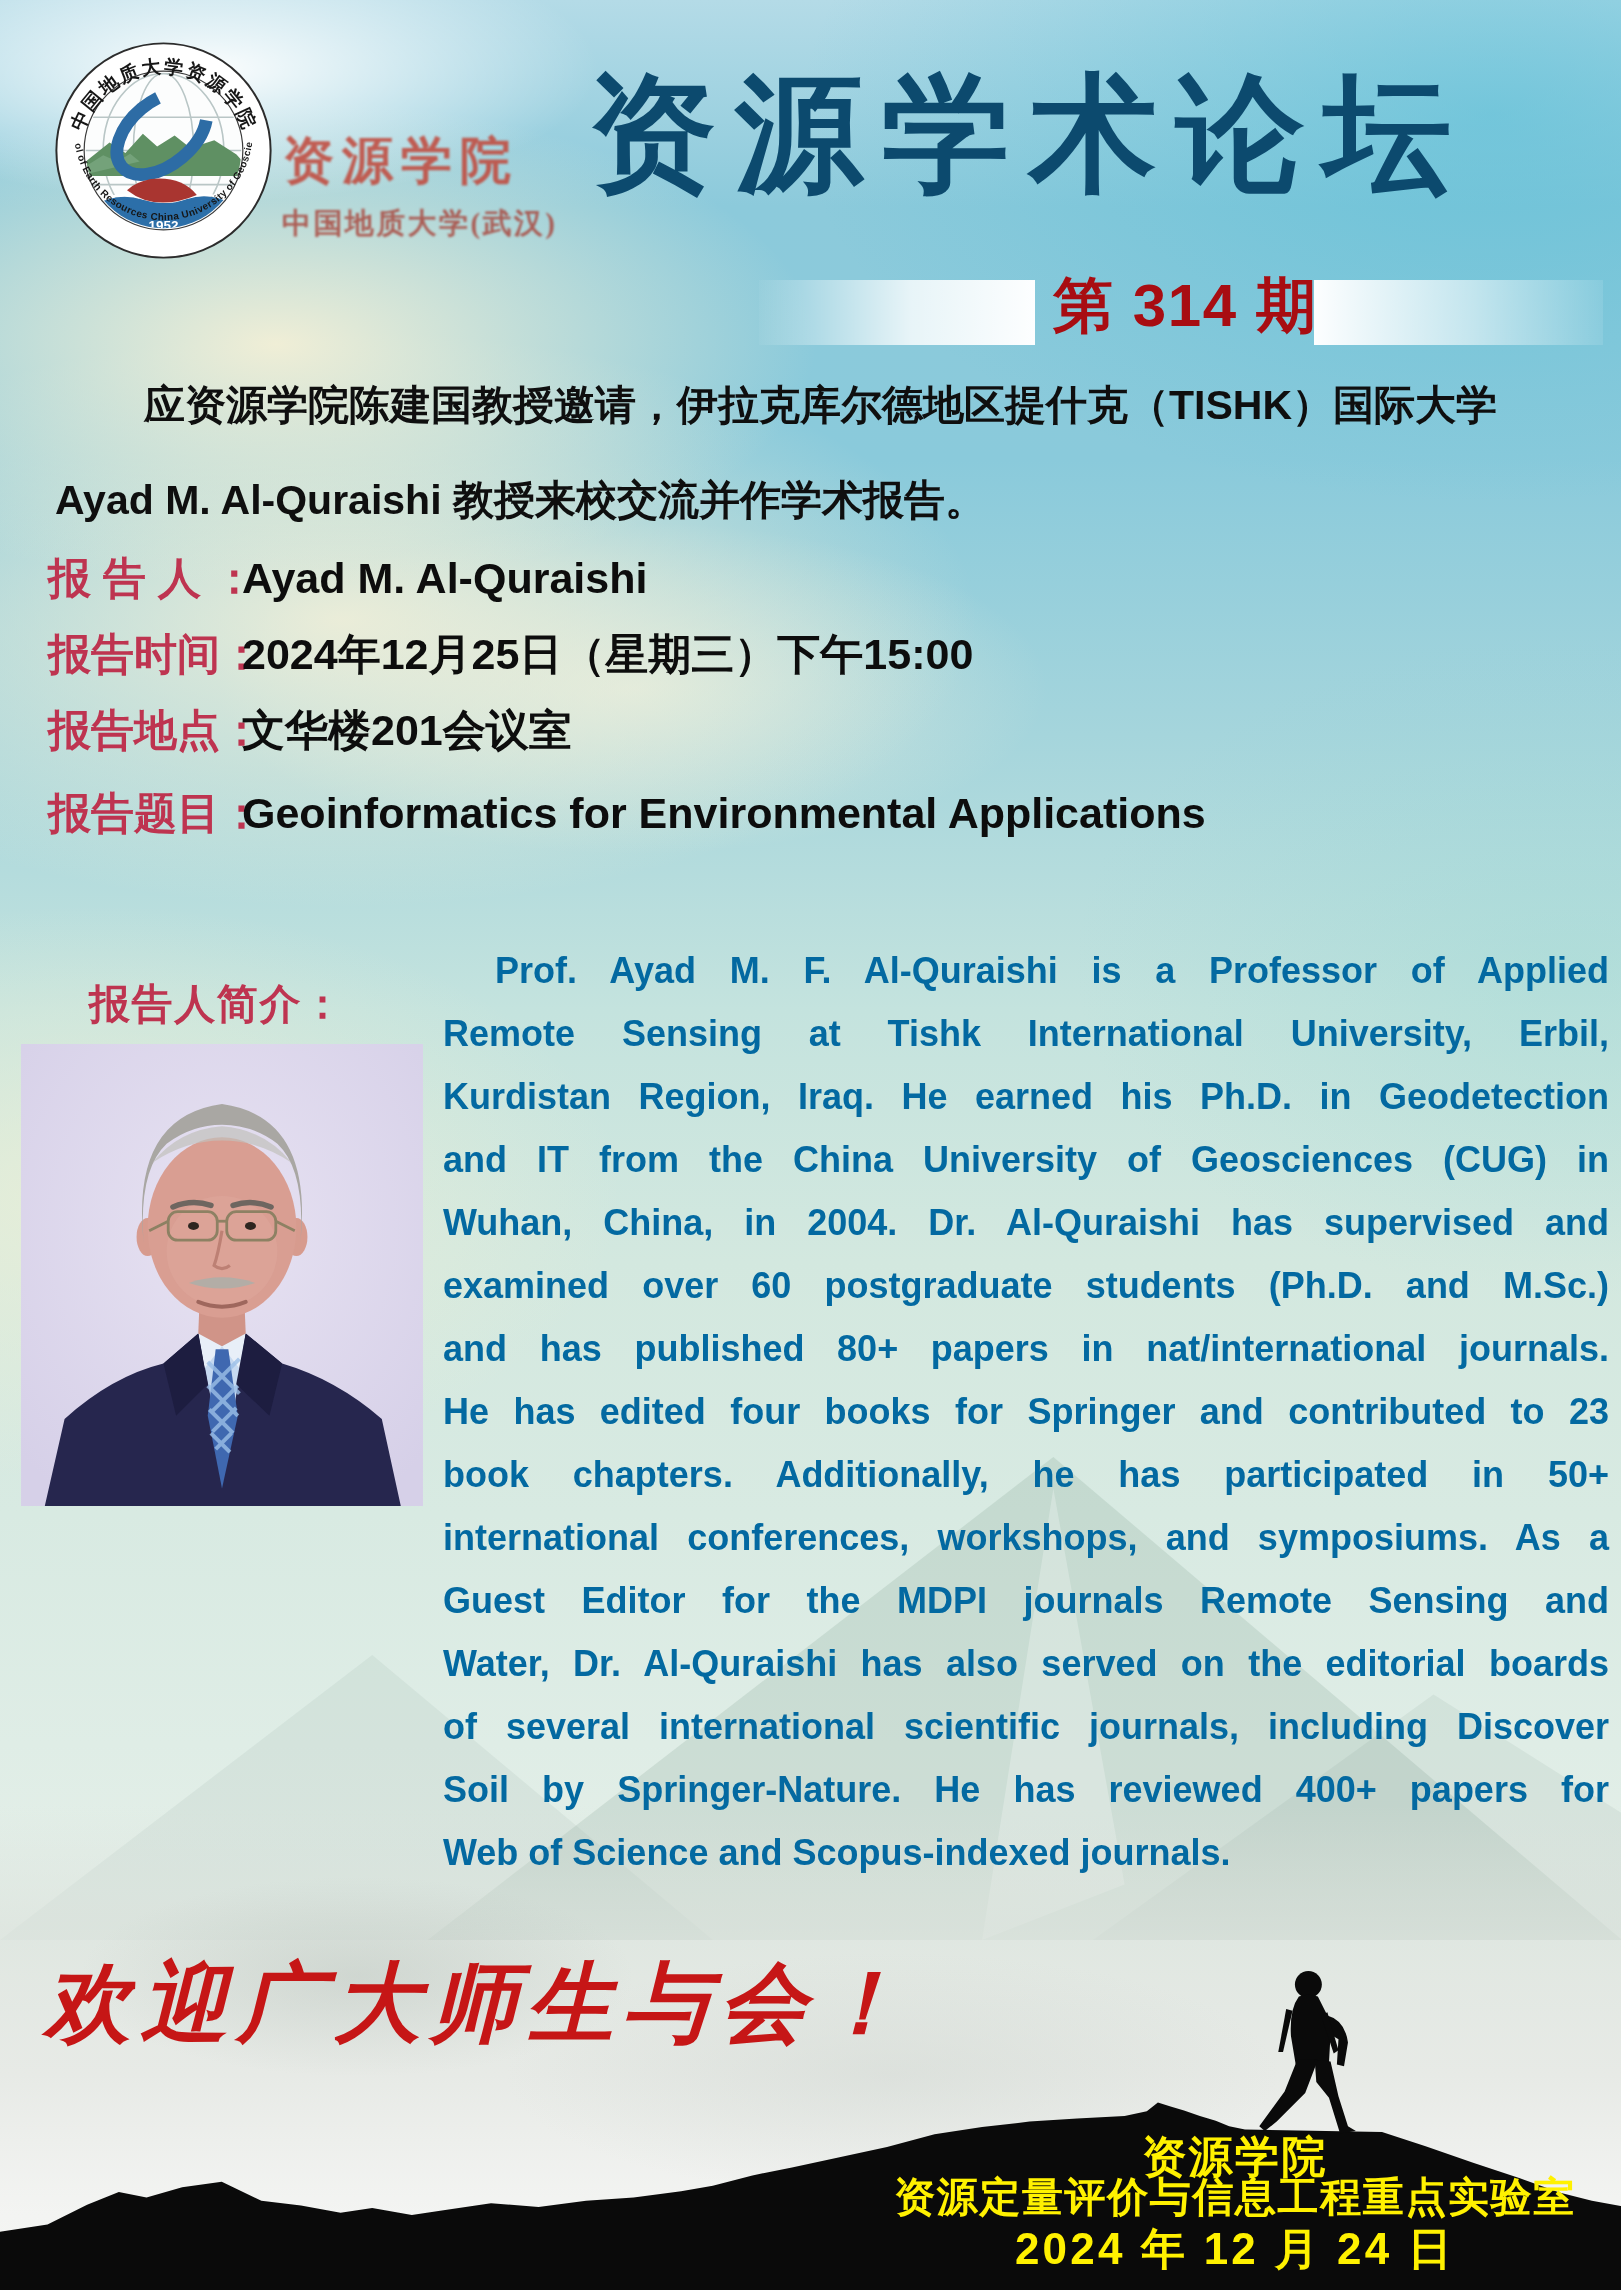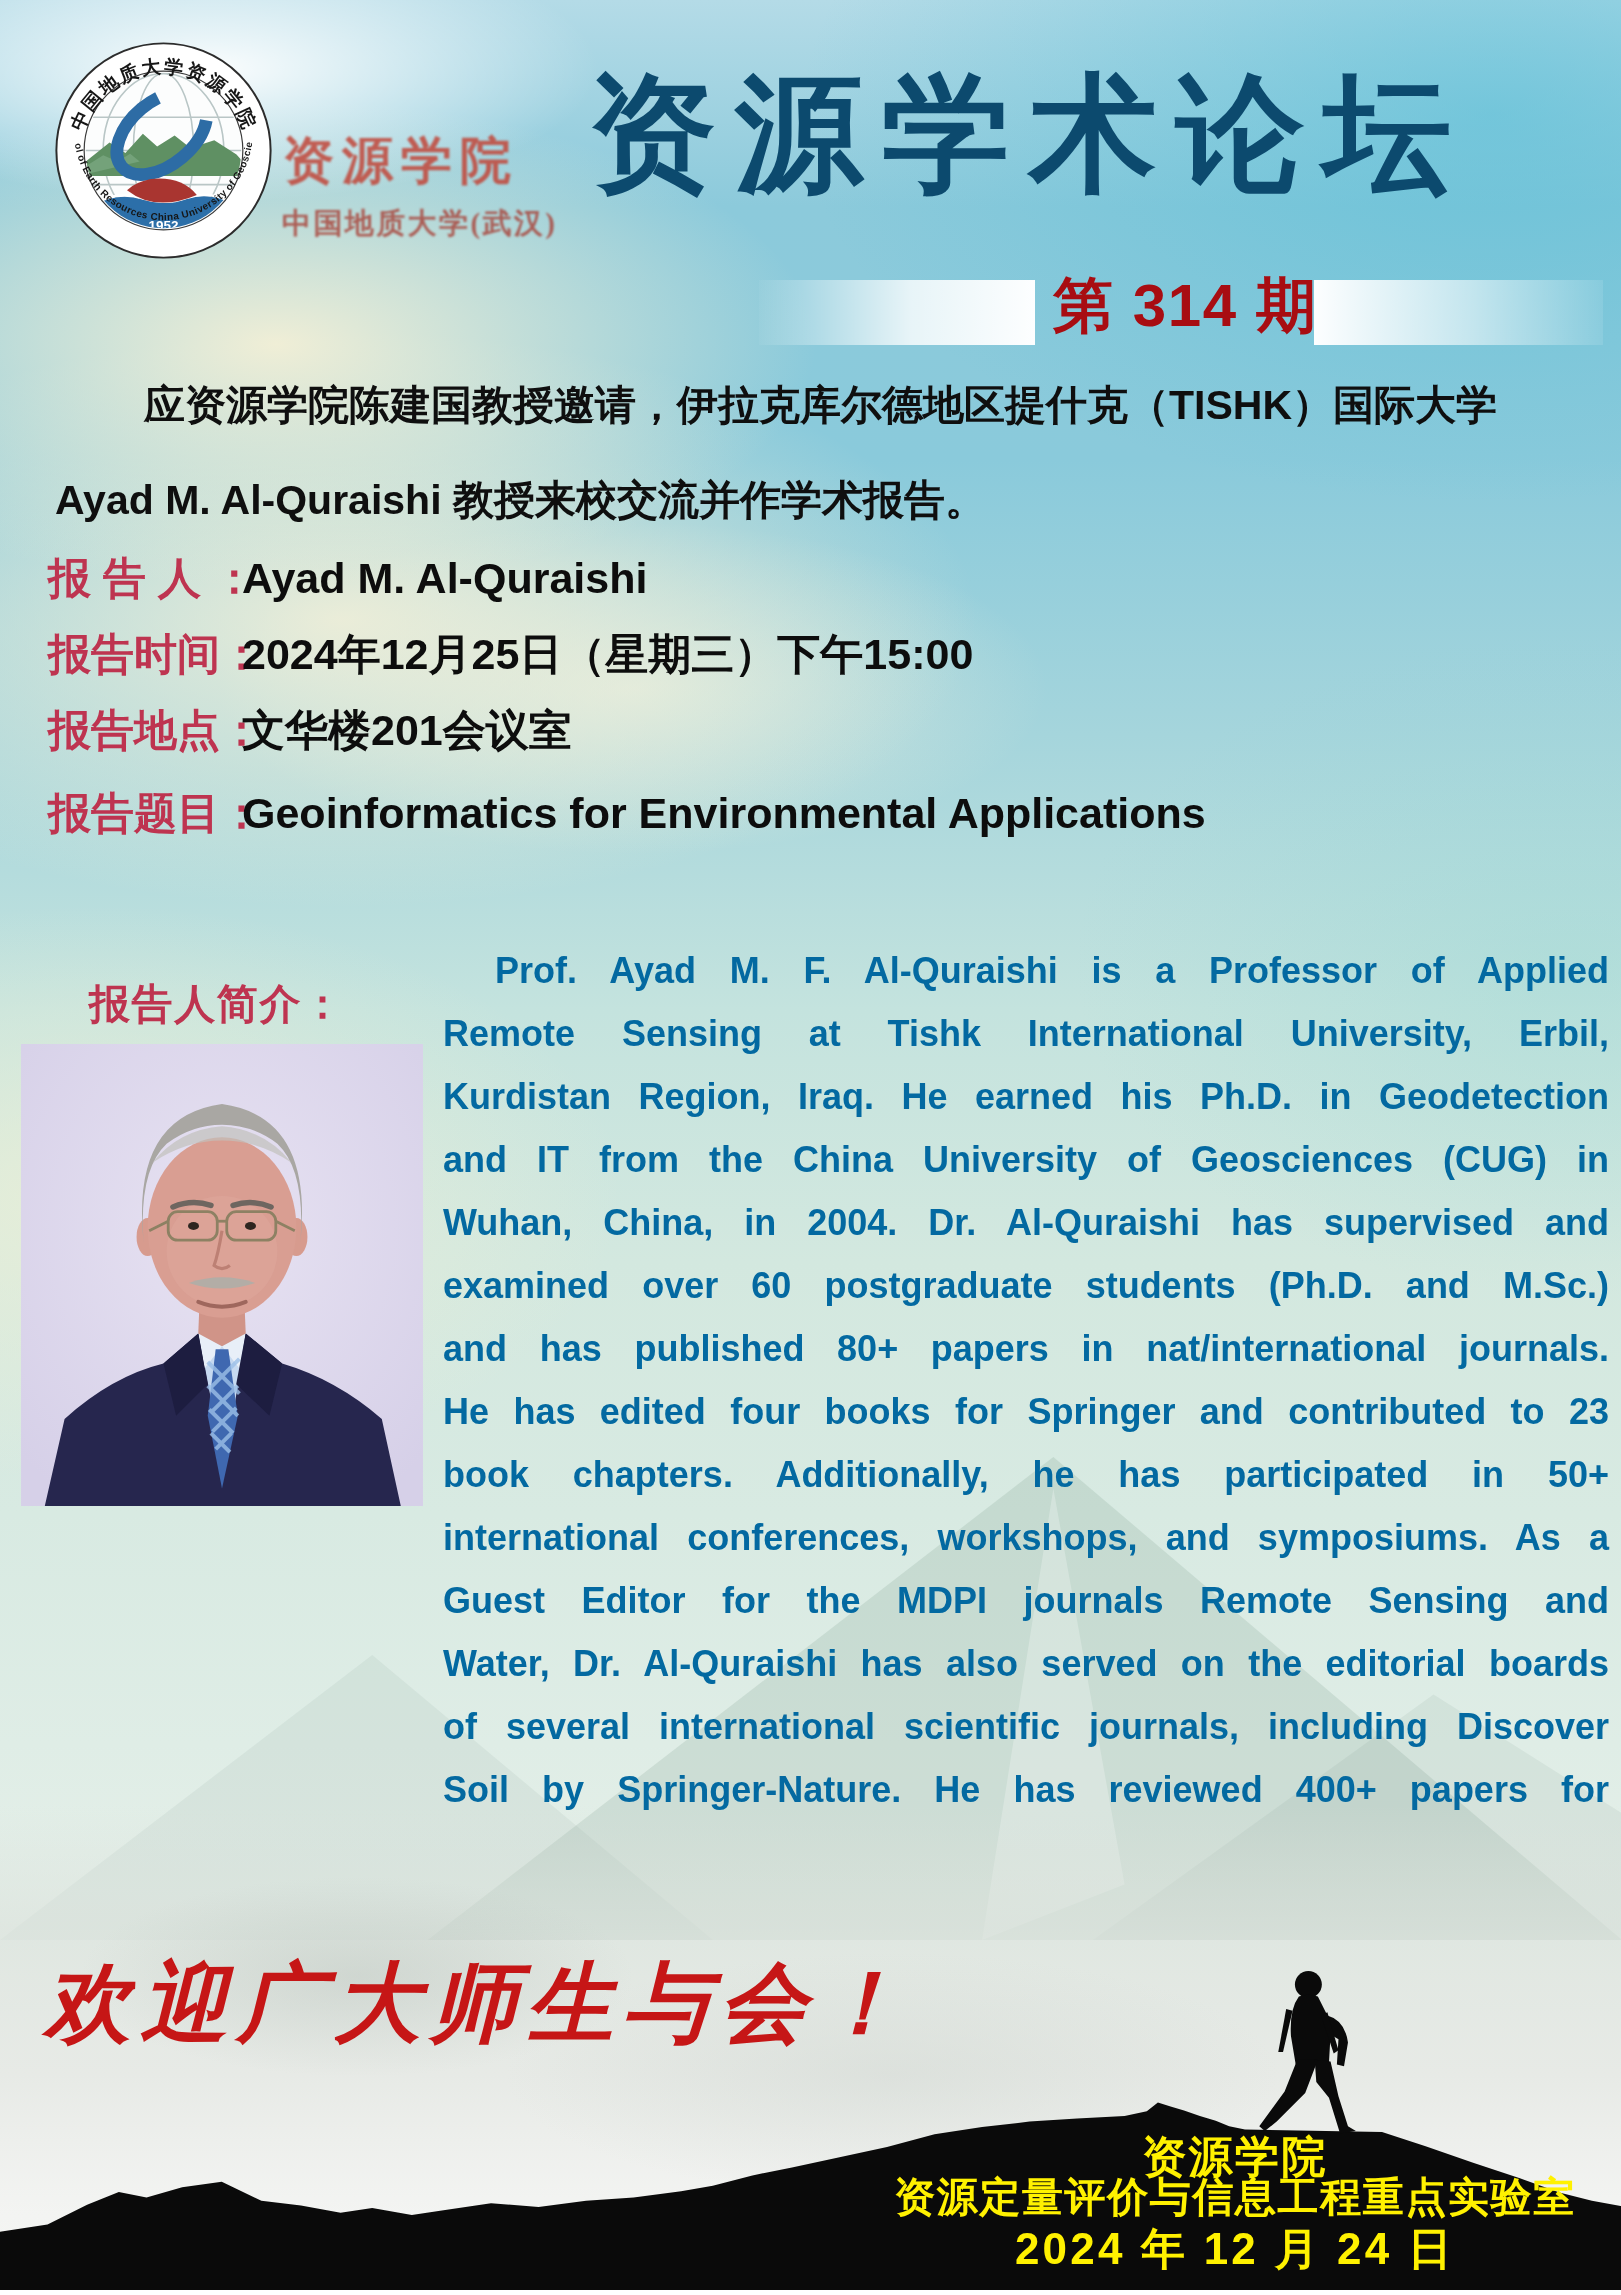--- a/index.html
+++ b/index.html
@@ -207,20 +207,21 @@
     <div class="bio-line">Wuhan, China, in 2004. Dr. Al-Quraishi has supervised and</div>
     <div class="bio-line">examined over 60 postgraduate students (Ph.D. and M.Sc.)</div>
     <div class="bio-line">and has published 80+ papers in nat/international journals.</div>
     <div class="bio-line">He has edited four books for Springer and contributed to 23</div>
     <div class="bio-line">book chapters. Additionally, he has participated in 50+</div>
     <div class="bio-line">international conferences, workshops, and symposiums. As a</div>
     <div class="bio-line">Guest Editor for the MDPI journals Remote Sensing and</div>
     <div class="bio-line">Water, Dr. Al-Quraishi has also served on the editorial boards</div>
     <div class="bio-line">of several international scientific journals, including Discover</div>
     <div class="bio-line">Soil by Springer-Nature. He has reviewed 400+ papers for</div>
+    <div class="bio-line last">Web of Science and Scopus-indexed journals.</div>
   </div>
 
   <div class="welcome">欢迎广大师生与会！</div>
 
   <svg class="silhouette" width="1622" height="333" viewBox="0 0 2048 420">
     <path d="M0,339 L60,330 L110,305 L150,289 L185,296 L230,283 L280,276 L330,300 L380,306 L430,315 L470,309 L520,318 L560,312 L620,303 L680,308 L740,300 L800,296 L860,288 L900,281 L950,268 L1000,258 L1060,245 L1120,232 L1180,216 L1240,207 L1300,200 L1360,196 L1420,193 L1448,187 L1462,176 L1478,181 L1495,186 L1515,193 L1535,199 L1552,206 L1572,210 L1745,213 L1800,231 L1860,252 L1920,272 L1970,290 L2010,300 L2048,307 L2048,420 L0,420 Z" fill="#0a0a0a"></path>
 
     <g fill="#0a0a0a">
       <circle cx="1652" cy="27" r="17"></circle>
       <path d="M1640,42 Q1652,38 1664,42 L1676,66 Q1698,72 1702,100 L1697,130 L1688,128 L1690,96 L1680,90 L1678,126 L1636,128 L1630,92 Q1628,58 1640,42 Z"></path>

